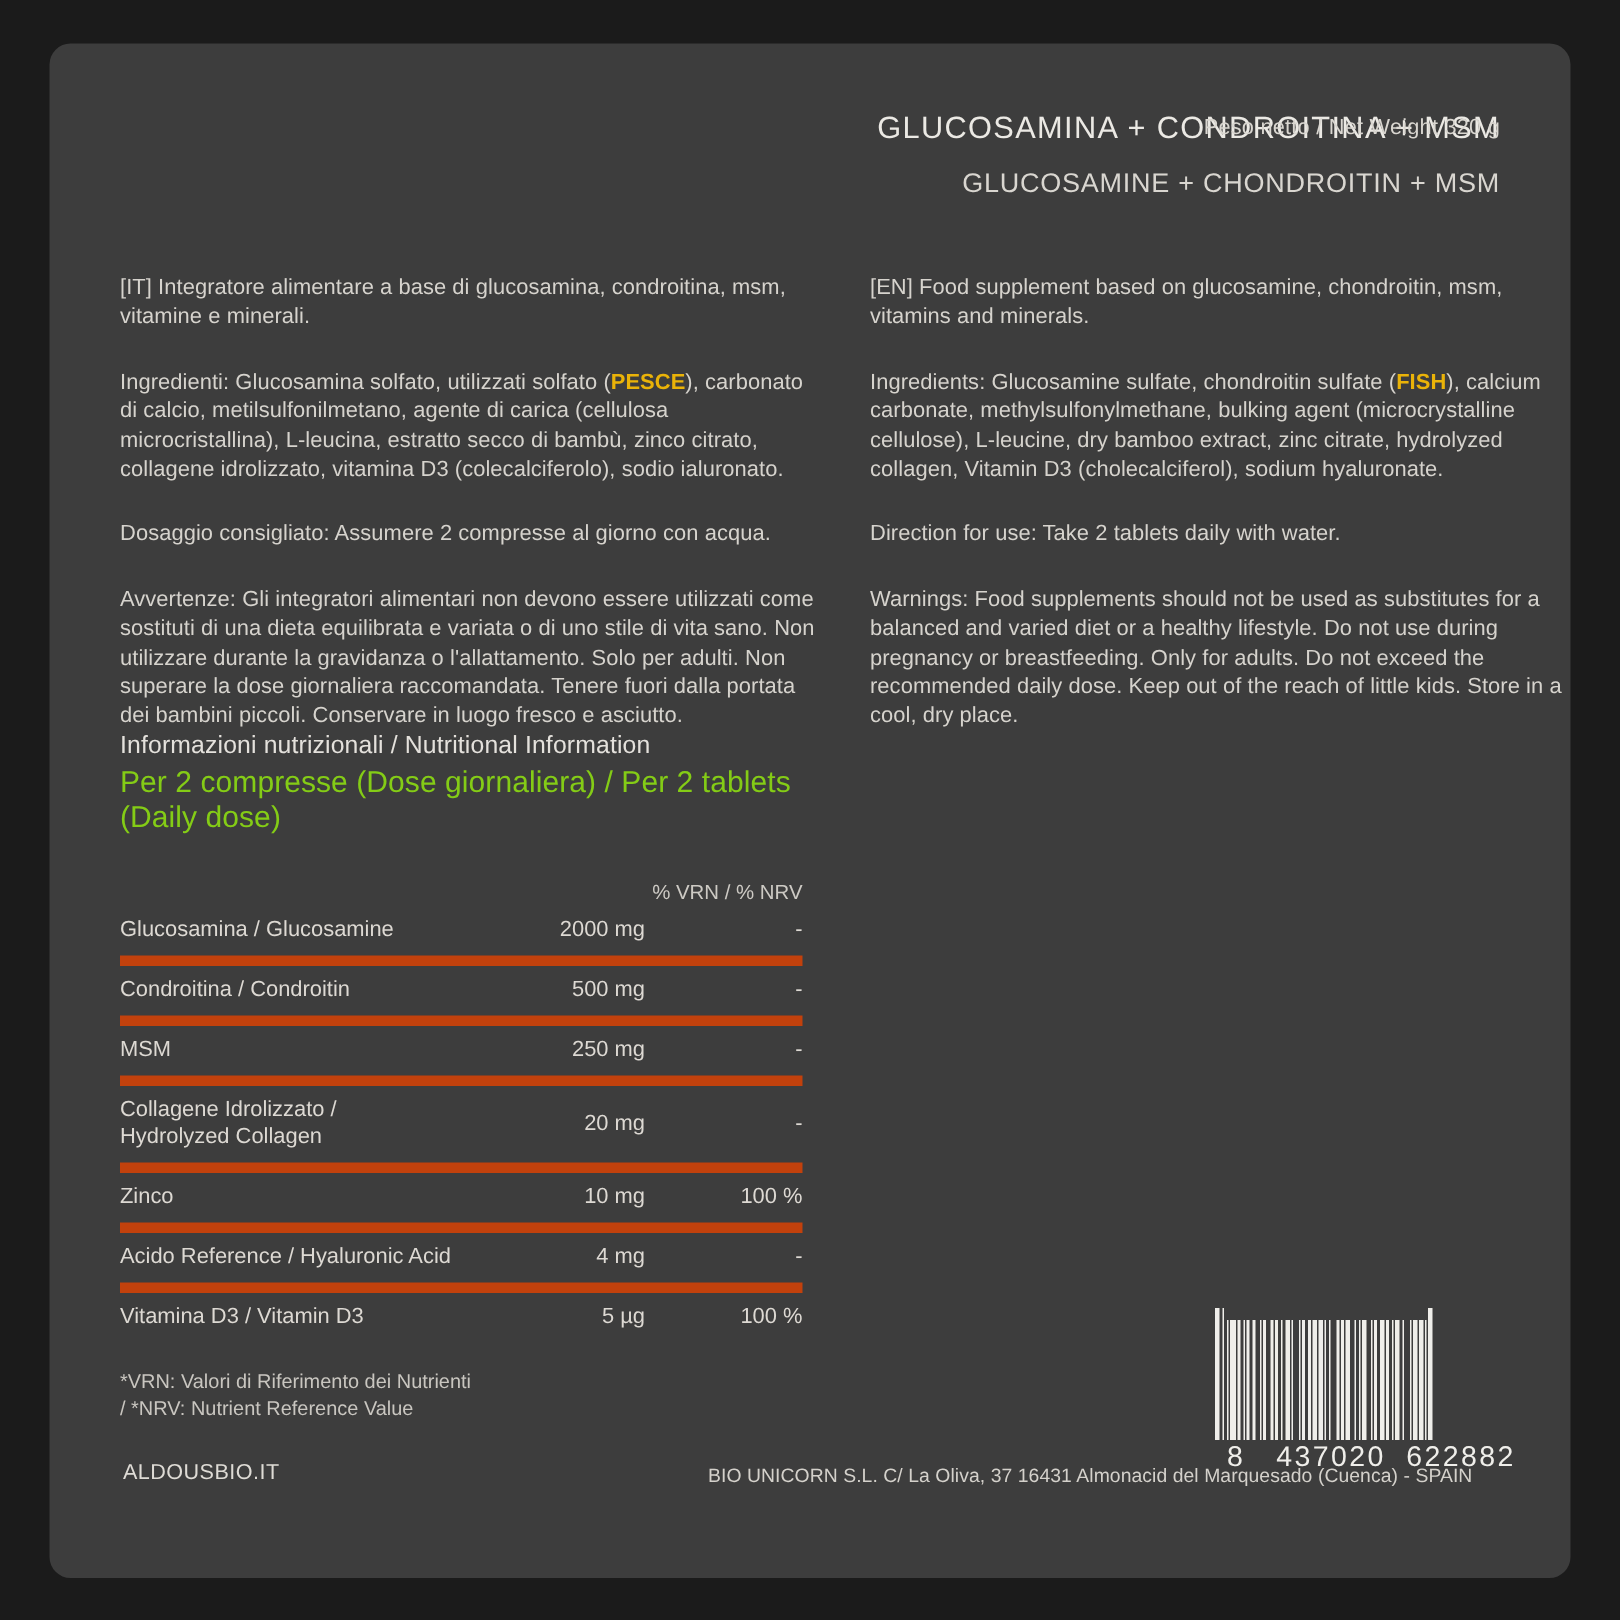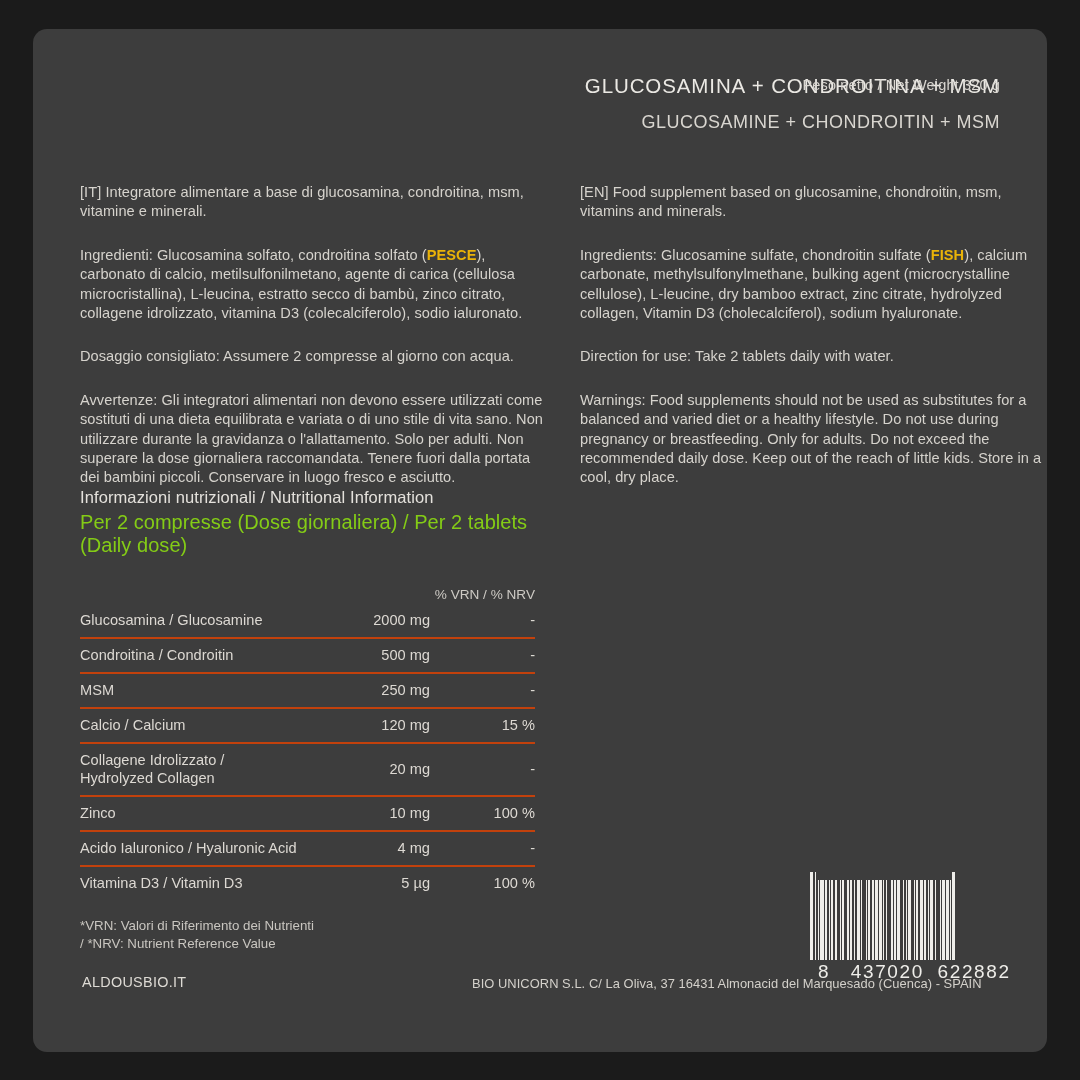--- a/index.html
+++ b/index.html
@@ -108,21 +108,21 @@
     padding-right: 0;
   }
   table.nutri-table {
     width: 455px;
     border-collapse: collapse;
     margin-top: 2px;
   }
   table.nutri-table td {
     padding: 0;
     vertical-align: middle;
-    border-bottom: 2px solid #c2410c;
+    border-bottom: 7px solid #c2410c;
     font-size: 14.6px;
     color: #ddd9d3;
     height: 33px;
   }
   table.nutri-table tr:first-child td { border-top: none; }
   table.nutri-table tr:last-child td { border-bottom: none; }
   td.c-name { text-align: left; padding-left: 2px; line-height: 1.25; }
   td.c-amount { text-align: right; width: 118px; padding-right: 0; }
   td.c-vrn { text-align: right; width: 105px; padding-right: 2px; }
   tr.tall td { height: 51px; }
@@ -200,21 +200,21 @@
     <div class="header-row">
       <h1 class="title-main">GLUCOSAMINA + CONDROITINA + MSM</h1>
       <h2 class="title-sub">GLUCOSAMINE + CHONDROITIN + MSM</h2>
       <div class="net-weight">Peso netto / Net Weight  320 g</div>
     </div>
 
     <div class="columns">
 
       <div class="col">
         <p class="para">[IT] Integratore alimentare a base di glucosamina, condroitina, msm, vitamine e minerali.</p>
-        <p class="para"><span>Ingredienti: Glucosamina solfato, condroitina solfato (</span><b>PESCE</b><span>), carbonato di calcio, metilsulfonilmetano, agente di carica (cellulosa microcristallina), L-leucina, estratto secco di bambù, zinco citrato, collagene idrolizzato, vitamina D3 (colecalciferolo), sodio ialuronato.</span></p>
+        <p class="para"><span>Ingredienti: Glucosamina solfato, utilizzati solfato (</span><b>PESCE</b><span>), carbonato di calcio, metilsulfonilmetano, agente di carica (cellulosa microcristallina), L-leucina, estratto secco di bambù, zinco citrato, collagene idrolizzato, vitamina D3 (colecalciferolo), sodio ialuronato.</span></p>
         <p class="para">Dosaggio consigliato: Assumere 2 compresse al giorno con acqua.</p>
         <p class="para">Avvertenze: Gli integratori alimentari non devono essere utilizzati come sostituti di una dieta equilibrata e variata o di uno stile di vita sano. Non utilizzare durante la gravidanza o l'allattamento. Solo per adulti. Non superare la dose giornaliera raccomandata. Tenere fuori dalla portata dei bambini piccoli. Conservare in luogo fresco e asciutto.</p>
       </div>
 
       <div class="col">
         <p class="para">[EN] Food supplement based on glucosamine, chondroitin, msm, vitamins and minerals.</p>
         <p class="para"><span>Ingredients: Glucosamine sulfate, chondroitin sulfate (</span><b>FISH</b><span>), calcium carbonate, methylsulfonylmethane, bulking agent (microcrystalline cellulose), L-leucine, dry bamboo extract, zinc citrate, hydrolyzed collagen, Vitamin D3 (cholecalciferol), sodium hyaluronate.</span></p>
         <p class="para">Direction for use: Take 2 tablets daily with water.</p>
         <p class="para">Warnings: Food supplements should not be used as substitutes for a balanced and varied diet or a healthy lifestyle. Do not use during pregnancy or breastfeeding. Only for adults. Do not exceed the recommended daily dose. Keep out of the reach of little kids. Store in a cool, dry place.</p>
       </div>
@@ -235,37 +235,32 @@
             <tr>
               <td class="c-name">Condroitina / Condroitin</td>
               <td class="c-amount">500 mg</td>
               <td class="c-vrn">-</td>
             </tr>
             <tr>
               <td class="c-name">MSM</td>
               <td class="c-amount">250 mg</td>
               <td class="c-vrn">-</td>
             </tr>
-            <tr>
-              <td class="c-name">Calcio / Calcium</td>
-              <td class="c-amount">120 mg</td>
-              <td class="c-vrn">15 %</td>
-            </tr>
             <tr class="tall">
               <td class="c-name">Collagene Idrolizzato /<br>Hydrolyzed Collagen</td>
               <td class="c-amount">20 mg</td>
               <td class="c-vrn">-</td>
             </tr>
             <tr>
               <td class="c-name">Zinco</td>
               <td class="c-amount">10 mg</td>
               <td class="c-vrn">100 %</td>
             </tr>
             <tr>
-              <td class="c-name">Acido Ialuronico / Hyaluronic Acid</td>
+              <td class="c-name">Acido Reference / Hyaluronic Acid</td>
               <td class="c-amount">4 mg</td>
               <td class="c-vrn">-</td>
             </tr>
             <tr>
               <td class="c-name">Vitamina D3 / Vitamin D3</td>
               <td class="c-amount">5 µg</td>
               <td class="c-vrn">100 %</td>
             </tr>
           </tbody>
       </table>

